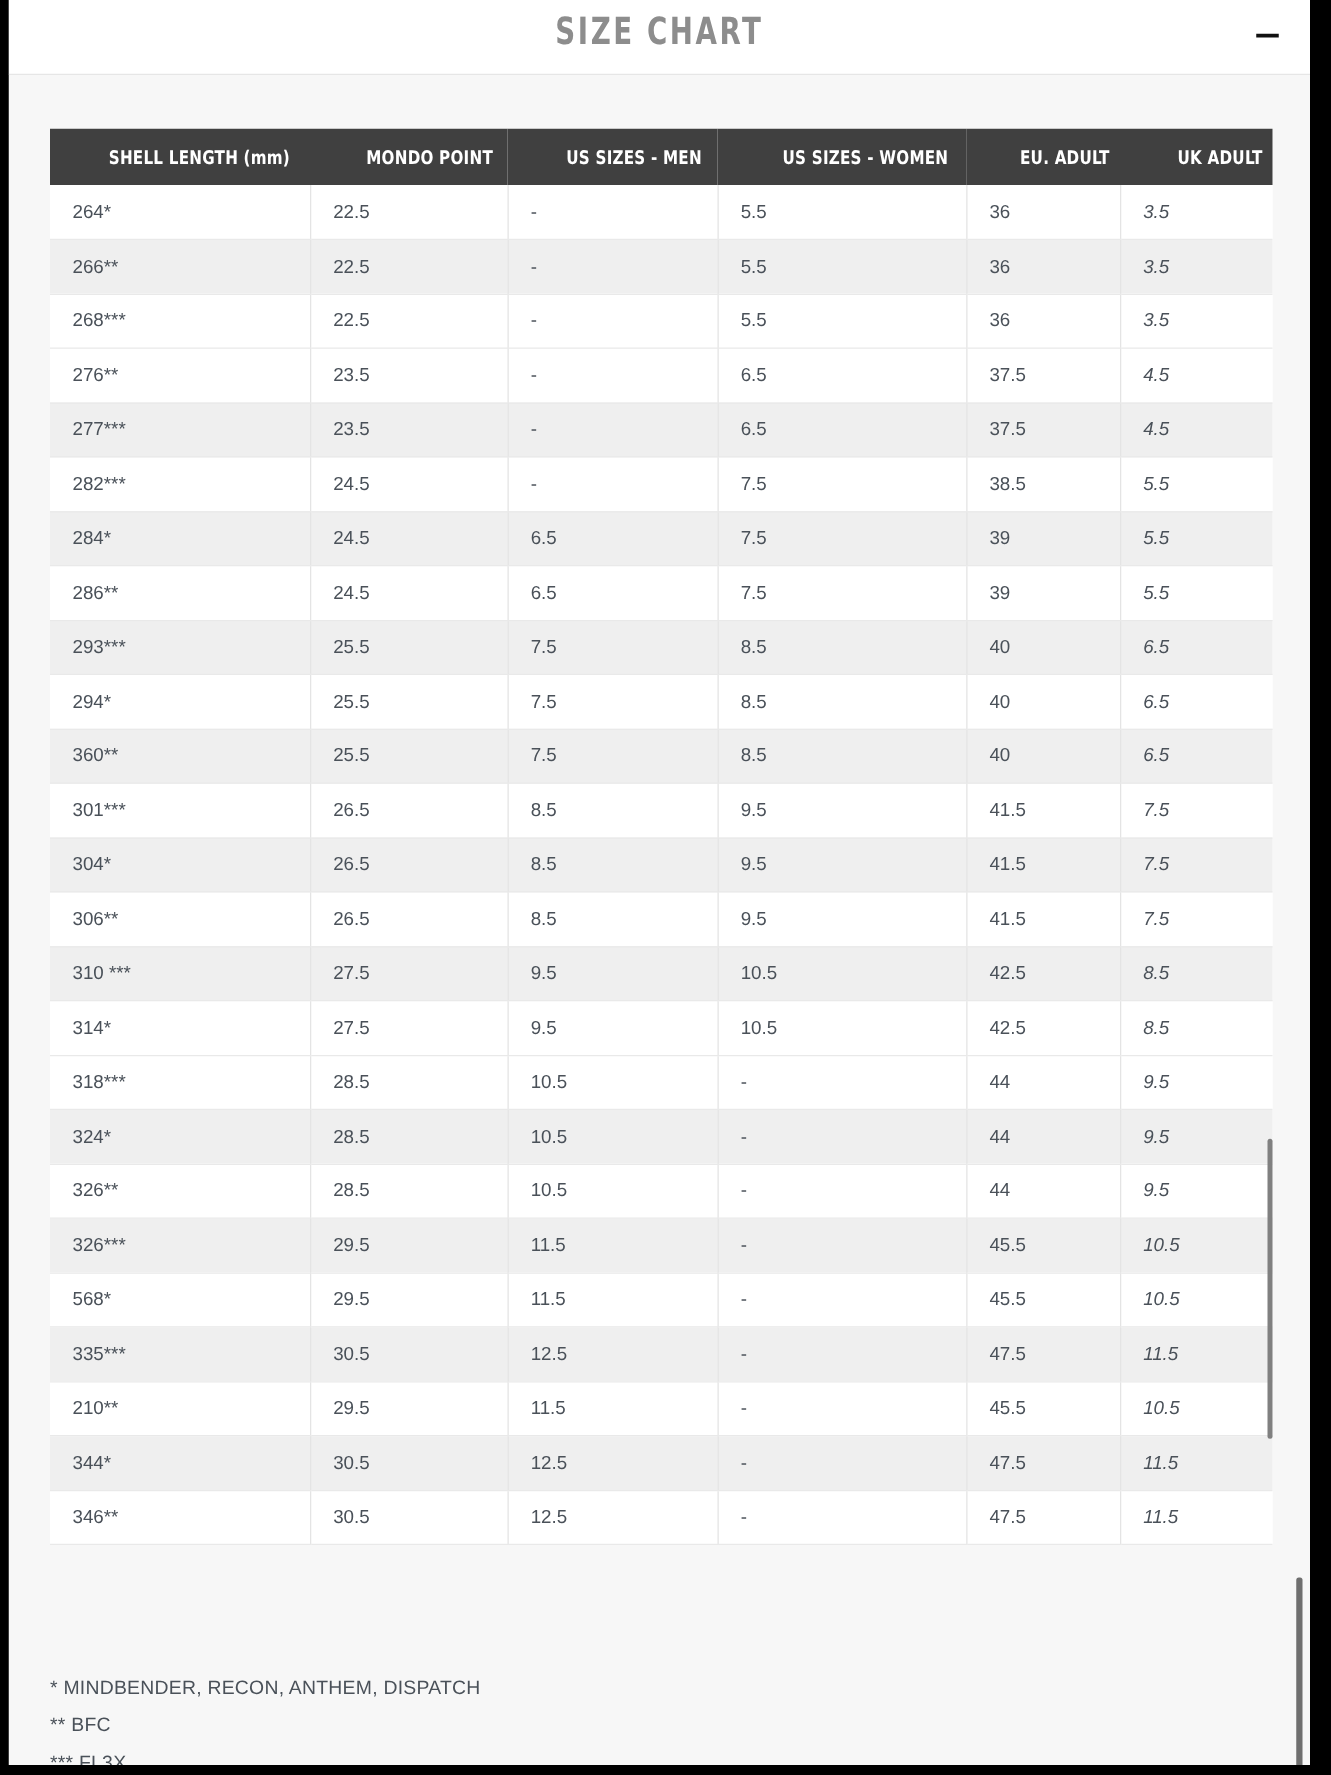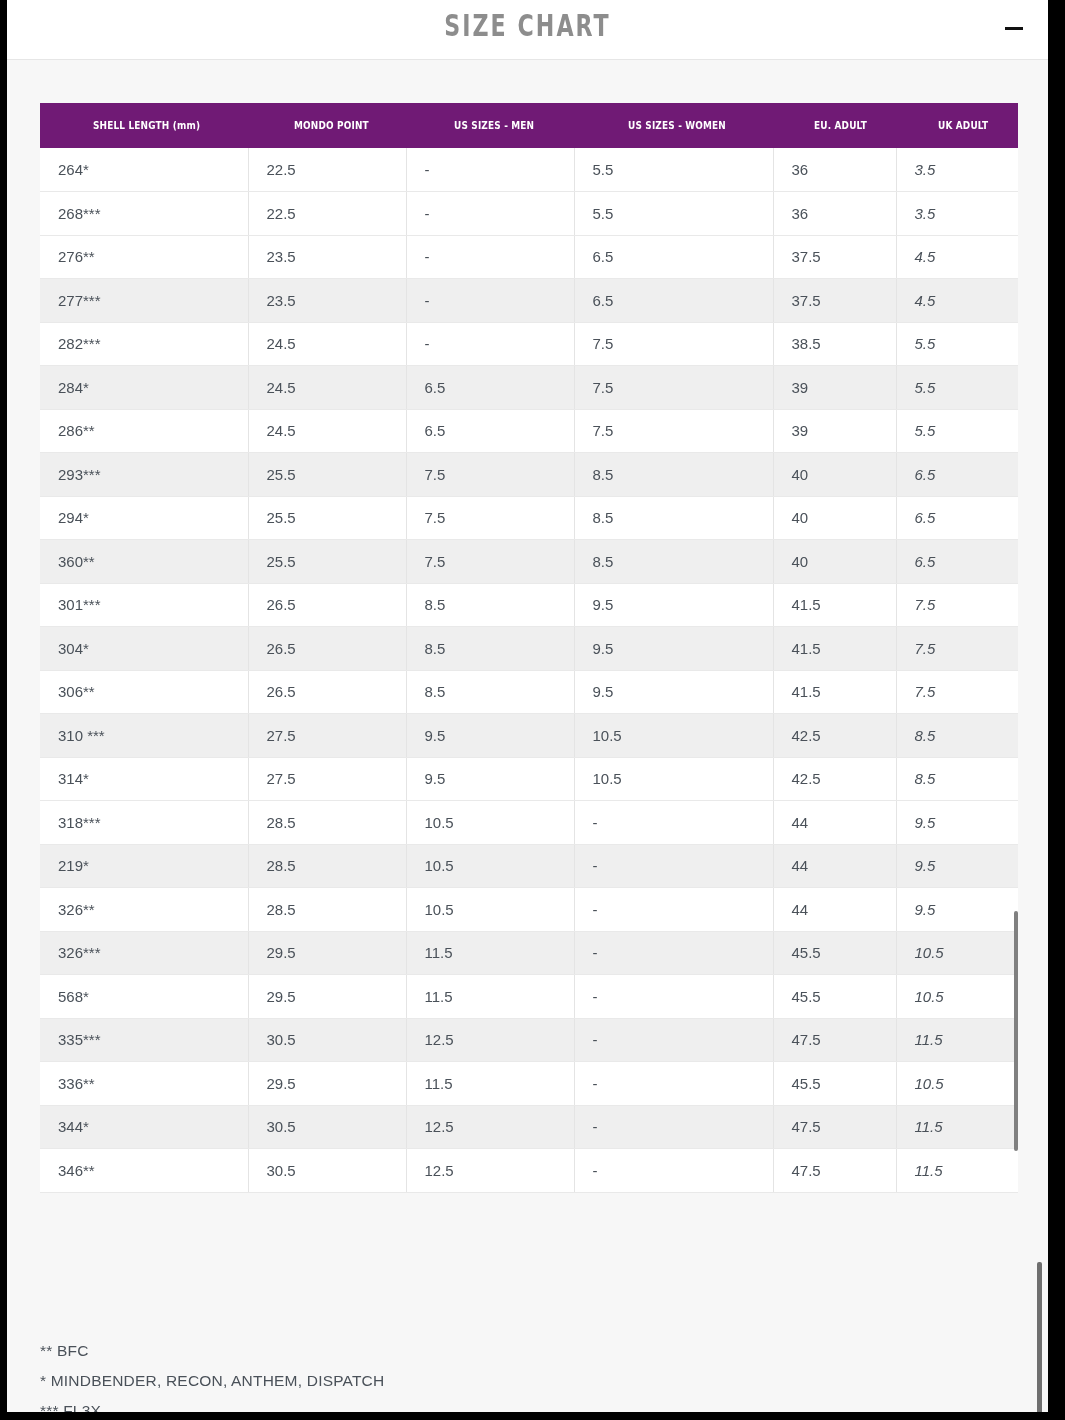--- a/index.html
+++ b/index.html
@@ -101,25 +101,25 @@
   }
 
   table.size-chart col.c0 { width: 208px; }
   table.size-chart col.c1 { width: 158px; }
   table.size-chart col.c2 { width: 168px; }
   table.size-chart col.c3 { width: 199px; }
   table.size-chart col.c4 { width: 123px; }
   table.size-chart col.c5 { width: 122px; }
 
   table.size-chart thead th {
-    background: #701a75;
+    background: #404040;
     color: #ffffff;
-    text-align: center;
+    text-align: right;
     font-family: "DejaVu Sans Condensed", "Liberation Sans Narrow", "Liberation Sans", sans-serif;
-    font-size: 11px;
+    font-size: 15px;
     font-weight: bold;
     letter-spacing: 0.2px;
     height: 45px;
     padding: 0 0 0 18px;
     white-space: nowrap;
     transform-origin: left center;
   }
   table.size-chart thead th span {
     display: inline-block;
     transform: scaleX(0.9);
@@ -224,20 +224,28 @@
       </thead>
       <tbody id="body-rows">
           <tr class="odd">
             <td>264*</td>
             <td>22.5</td>
             <td>-</td>
             <td>5.5</td>
             <td>36</td>
             <td>3.5</td>
           </tr>
+          <tr class="even">
+            <td>266**</td>
+            <td>22.5</td>
+            <td>-</td>
+            <td>5.5</td>
+            <td>36</td>
+            <td>3.5</td>
+          </tr>
           <tr class="odd">
             <td>268***</td>
             <td>22.5</td>
             <td>-</td>
             <td>5.5</td>
             <td>36</td>
             <td>3.5</td>
           </tr>
           <tr class="odd">
             <td>276**</td>
@@ -345,21 +353,21 @@
           </tr>
           <tr class="odd">
             <td>318***</td>
             <td>28.5</td>
             <td>10.5</td>
             <td>-</td>
             <td>44</td>
             <td>9.5</td>
           </tr>
           <tr class="even">
-            <td>219*</td>
+            <td>324*</td>
             <td>28.5</td>
             <td>10.5</td>
             <td>-</td>
             <td>44</td>
             <td>9.5</td>
           </tr>
           <tr class="odd">
             <td>326**</td>
             <td>28.5</td>
             <td>10.5</td>
@@ -385,21 +393,21 @@
           </tr>
           <tr class="even">
             <td>335***</td>
             <td>30.5</td>
             <td>12.5</td>
             <td>-</td>
             <td>47.5</td>
             <td>11.5</td>
           </tr>
           <tr class="odd">
-            <td>336**</td>
+            <td>210**</td>
             <td>29.5</td>
             <td>11.5</td>
             <td>-</td>
             <td>45.5</td>
             <td>10.5</td>
           </tr>
           <tr class="even">
             <td>344*</td>
             <td>30.5</td>
             <td>12.5</td>
@@ -417,20 +425,20 @@
           </tr>
         </tbody>
     </table>
 
     <div class="inner-scroll-track">
       <div class="inner-scroll-thumb"></div>
     </div>
   </div>
 
   <div class="footnotes" id="footnote-list">
+      <div class="note">* MINDBENDER, RECON, ANTHEM, DISPATCH</div>
       <div class="note">** BFC</div>
-      <div class="note">* MINDBENDER, RECON, ANTHEM, DISPATCH</div>
       <div class="note">*** FL3X</div>
     </div>
 
   <div class="page-scroll-thumb"></div>
 
 </div>
 
 </body></html>

